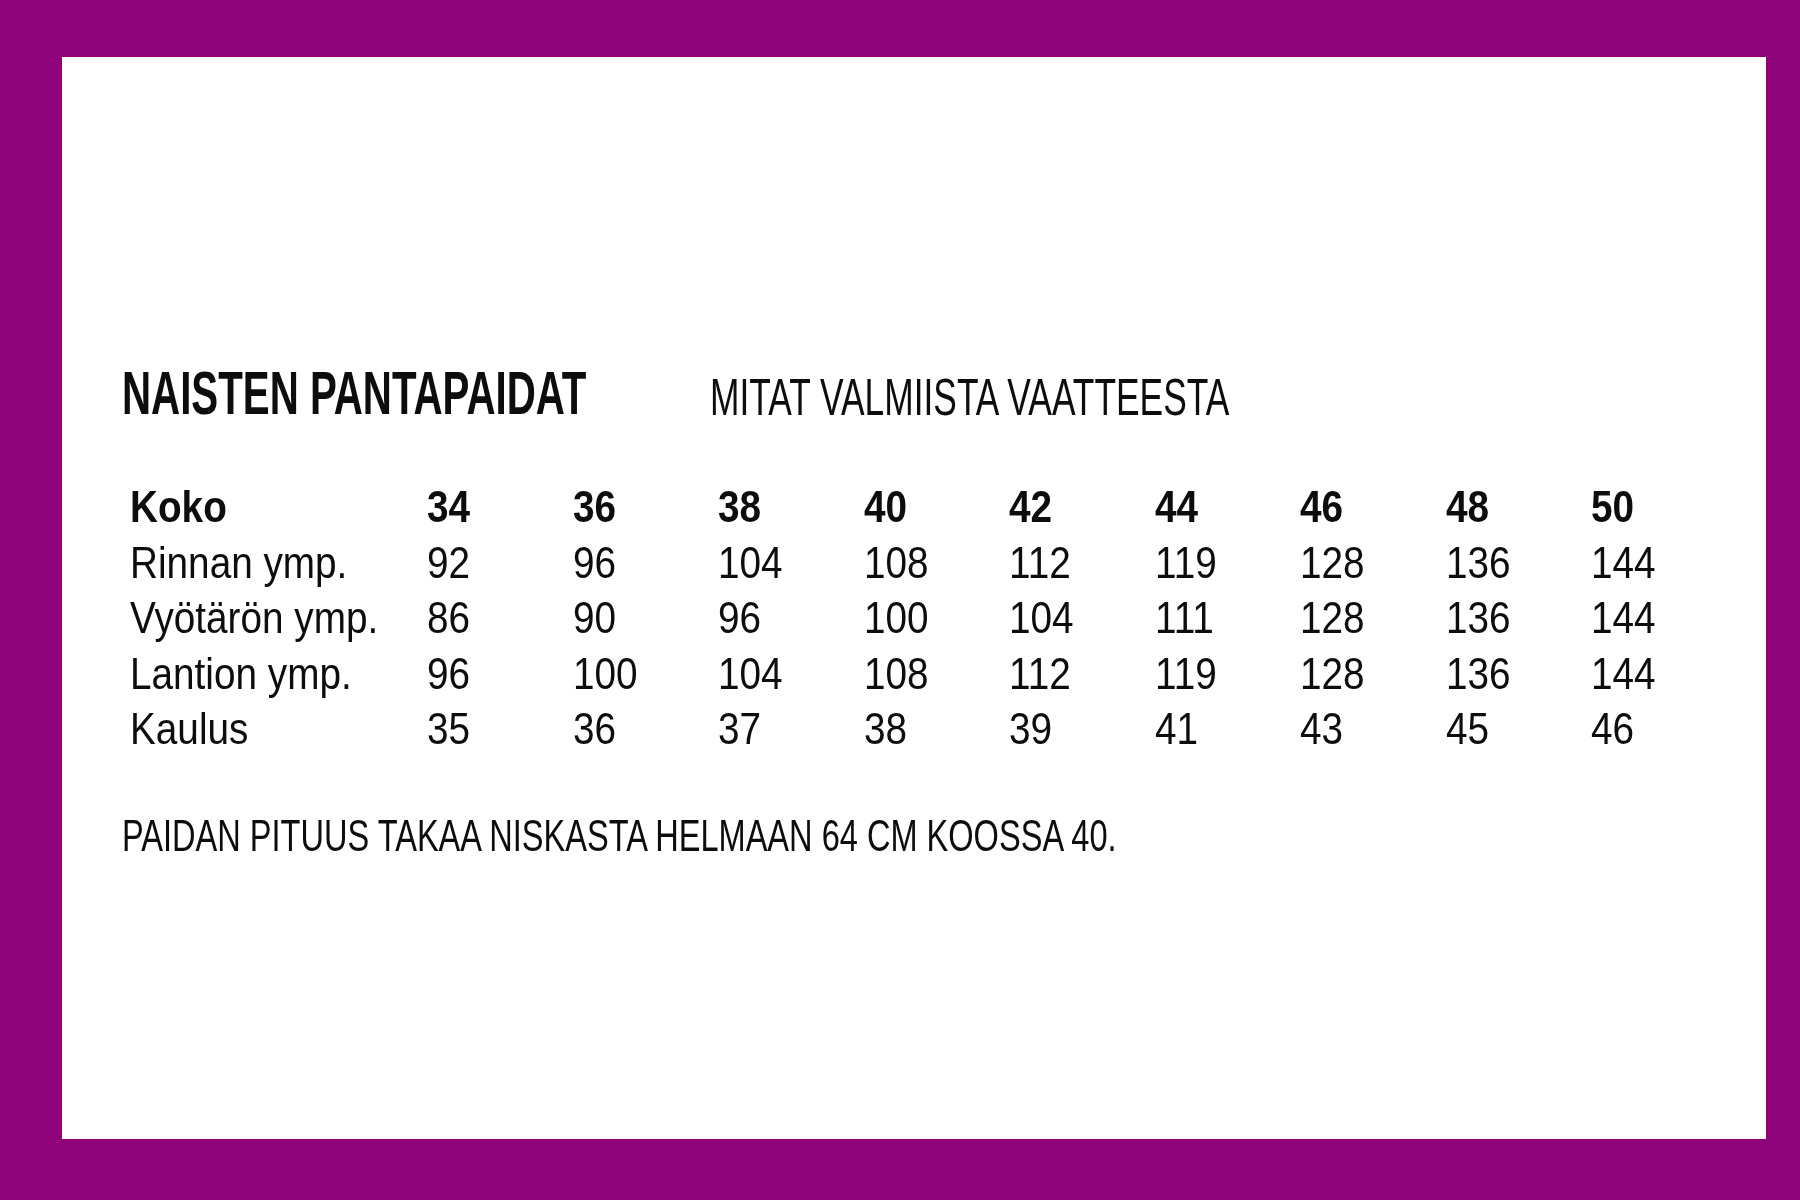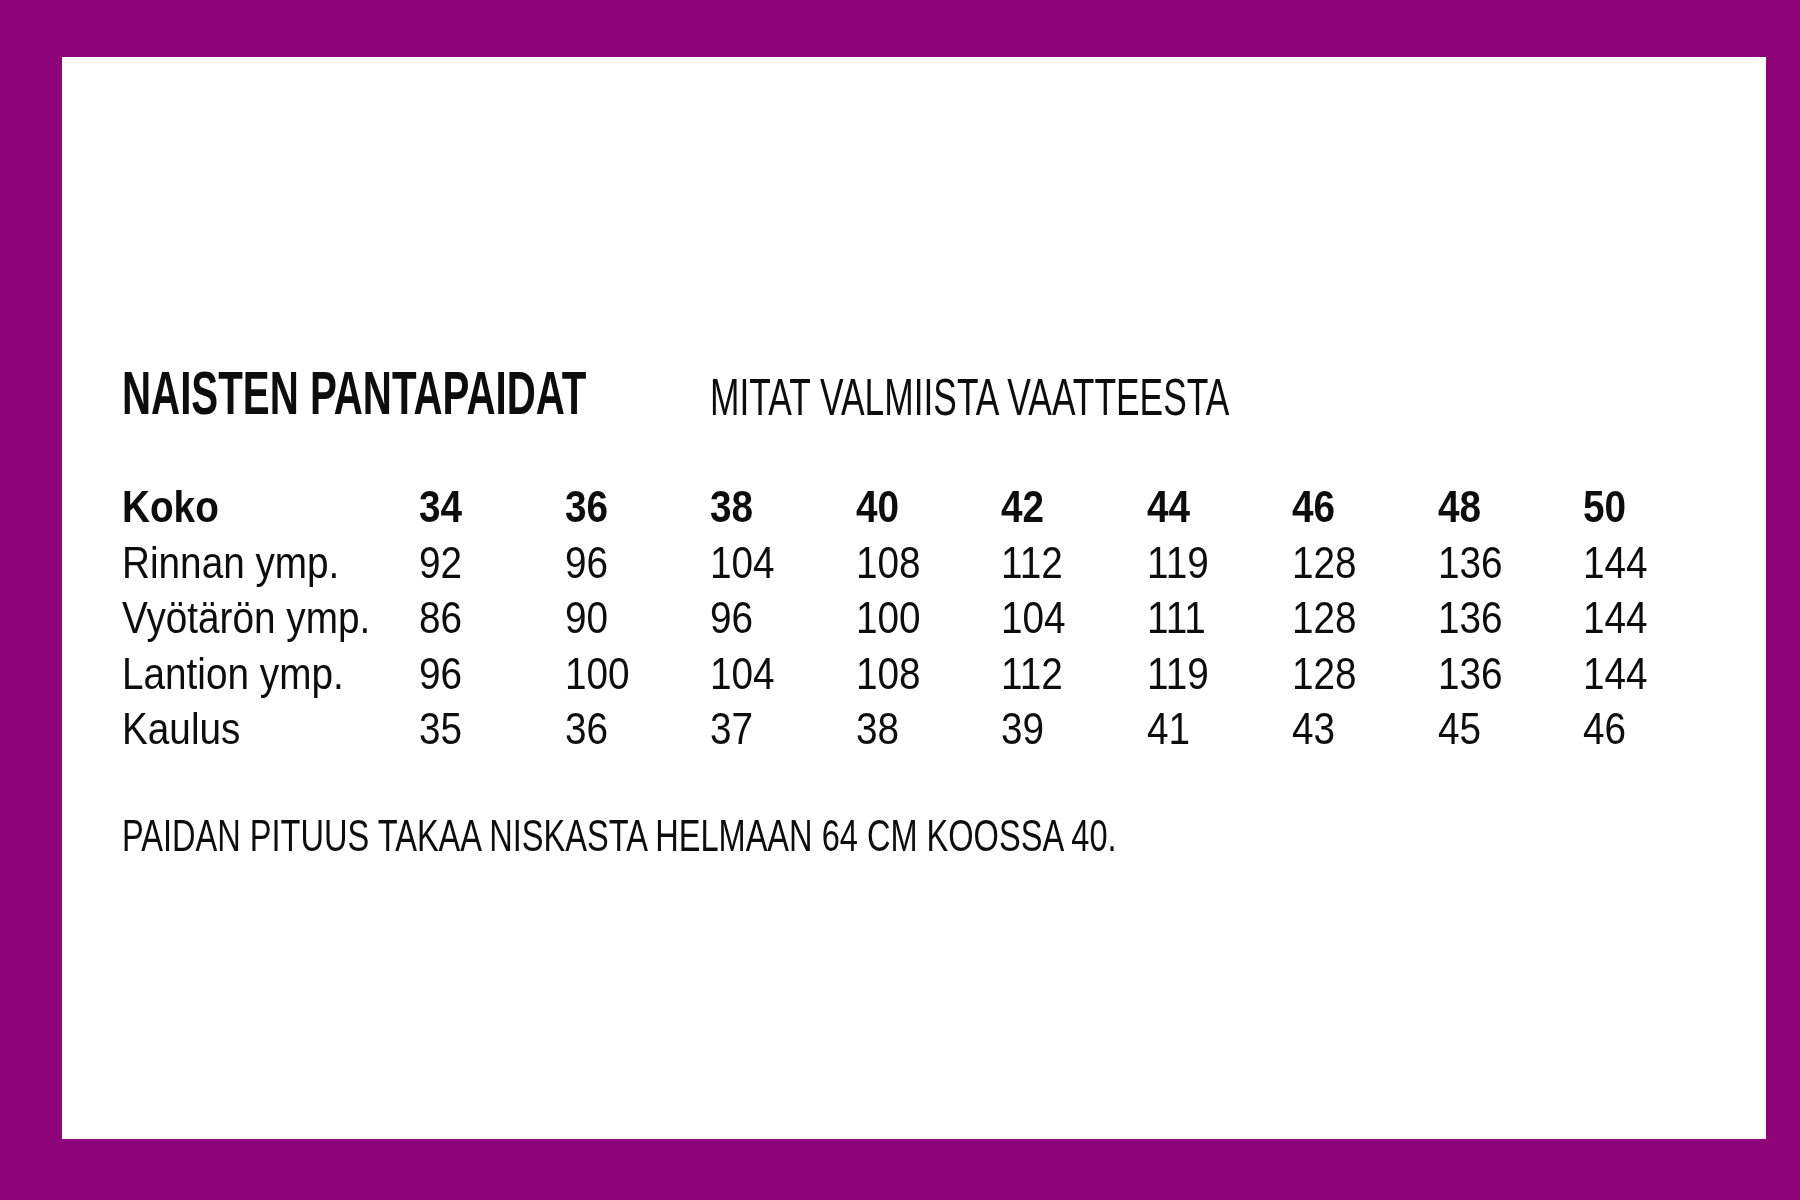--- a/index.html
+++ b/index.html
@@ -43,21 +43,21 @@
     font-size: 52px;
     line-height: 52px;
     font-weight: 400;
     white-space: nowrap;
     transform: scaleX(0.68);
     transform-origin: 0 50%;
   }
   
   .size-table {
     position: absolute;
-    left: 122px;
+    left: 130px;
     top: 479px;
     display: grid;
     grid-template-columns: 297px repeat(9, 145.5px);
     grid-auto-rows: 55.5px;
   }
   .cell {
     font-size: 44px;
     line-height: 55.5px;
     white-space: nowrap;
     transform: scaleX(0.88);

